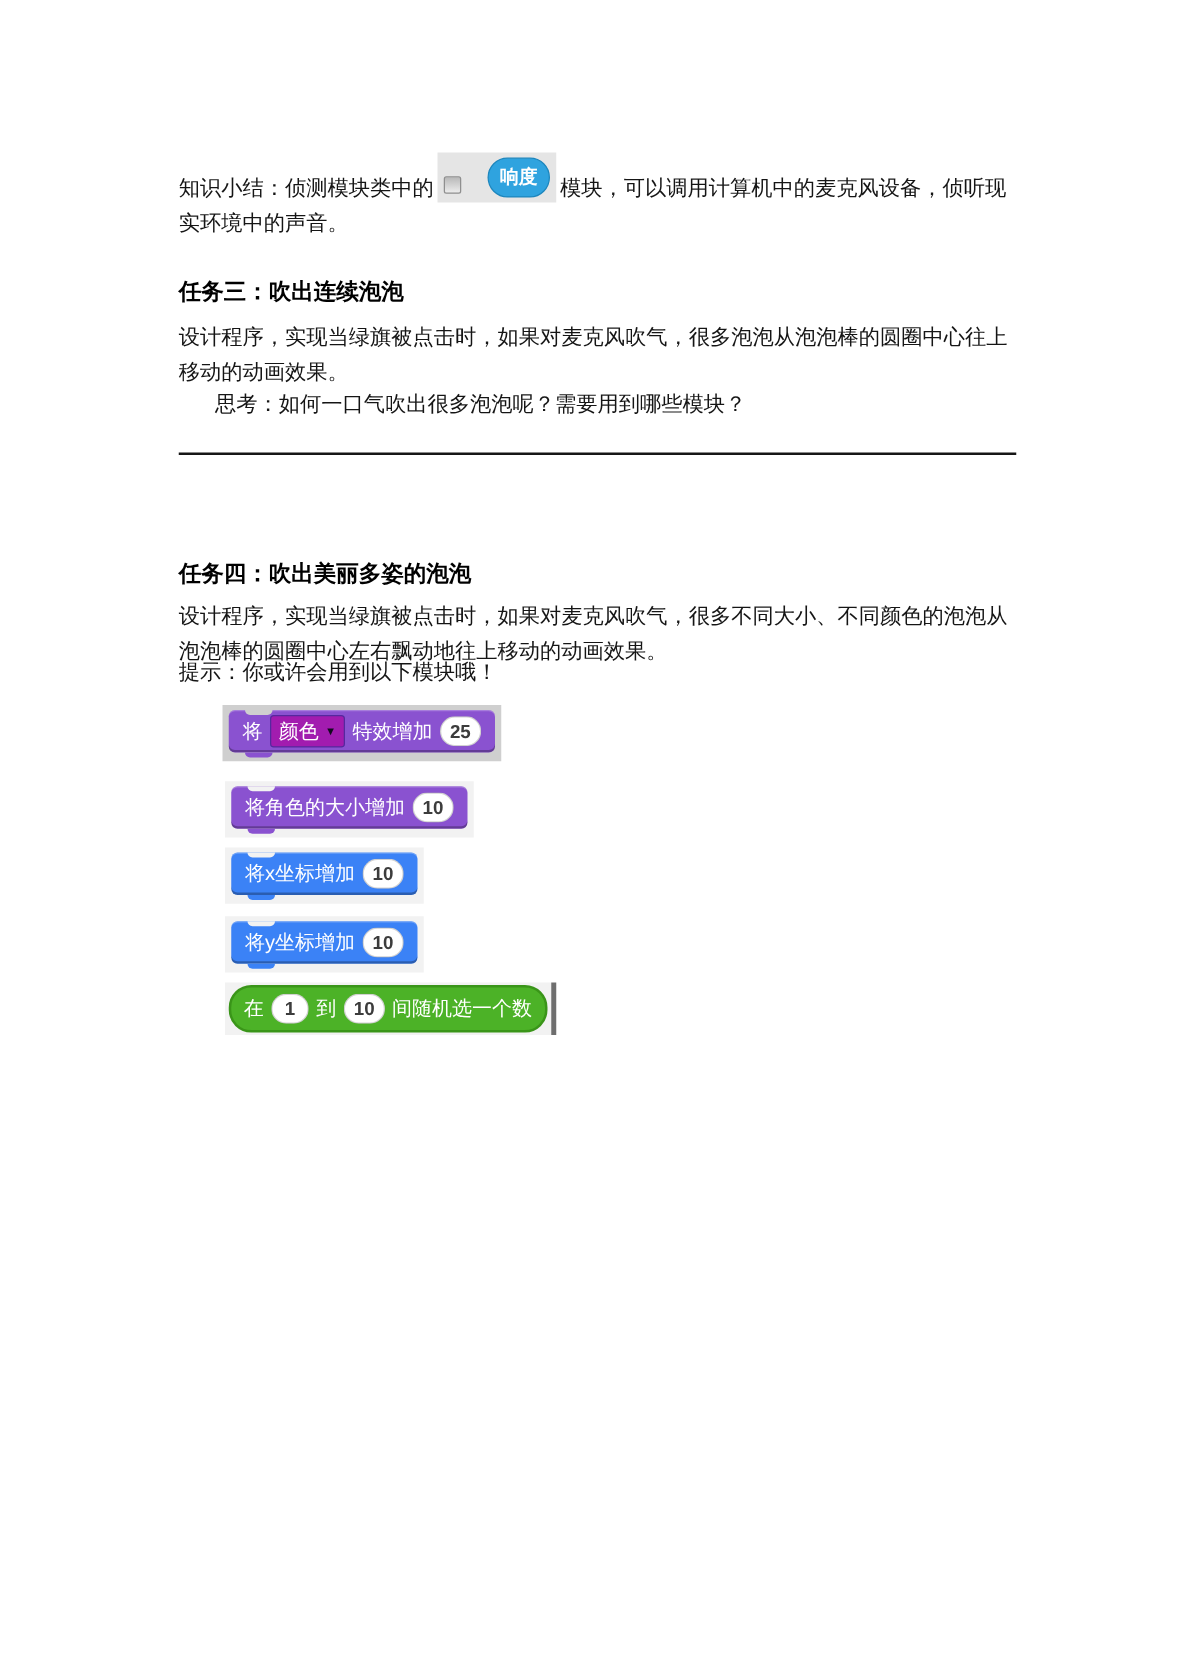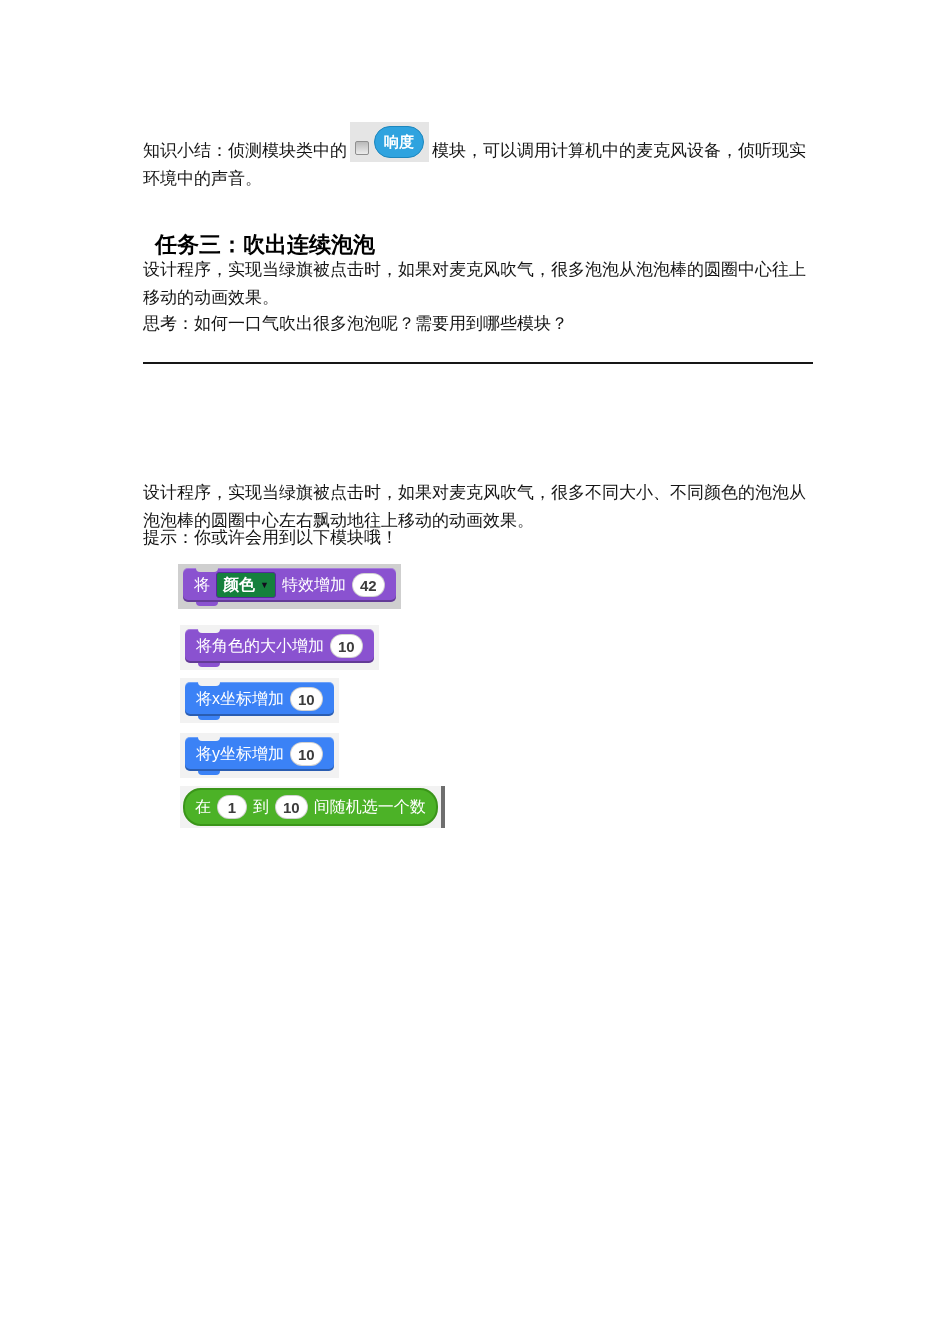--- a/index.html
+++ b/index.html
@@ -16,34 +16,34 @@
     position:absolute;
     left:143px; width:676px;
     font-size:17px; line-height:28px;
     color:#151515;
     margin:0;
   }
   .heading {
     position:absolute;
     left:143px; width:676px;
     font-family:"Liberation Sans","DejaVu Sans",sans-serif;
-    font-size:22px; font-weight:700; color:#000000;
-    line-height:24px; margin:12px;
+    font-size:18px; font-weight:700; color:#000000;
+    line-height:24px; margin:0;
   }
   .hr {
     position:absolute; left:143px; width:670px; height:2px;
     background:#161616;
   }
   
   .loudness-shot {
     display:inline-block; overflow:hidden;
     vertical-align:-6px; margin:0 3px;
     background:#e5e5e5; padding:4px 5px; height:32px;
   }
-  .loudness-inner { display:flex; align-items:center; gap:5px; height:32px; }
+  .loudness-inner { display:flex; align-items:center; gap:21px; height:32px; }
   .cb {
     width:12px; height:12px; align-self:flex-end; margin-bottom:3px;
     background:linear-gradient(#b9b9b9,#ececec);
     border:1px solid #8f8f8f; border-radius:2px;
   }
   .pill {
     height:30px; display:flex; align-items:center;
     background:#2fa3df; border:1px solid #1d86bd; border-radius:16px;
     padding:0 9px; color:#ffffff;
     font-family:"Liberation Sans","DejaVu Sans",sans-serif;
@@ -73,22 +73,22 @@
   .blue   { background:#3b82f6; }
   .oval {
     display:inline-flex; align-items:center; justify-content:center;
     min-width:14px; height:22px; padding:0 7px;
     background:#ffffff; border:1px solid rgba(0,0,0,.18); border-radius:12px;
     color:#3c3c3c; font-weight:700; font-size:15px;
   }
   .dropdown {
     display:inline-flex; align-items:center; gap:5px;
     height:24px; padding:0 6px;
-    background:#15803d; border:1px solid #56289e; border-radius:3px;
-    color:#ffffff; font-size:16px;font-weight:bold;
+    background:#a21caf; border:1px solid #56289e; border-radius:3px;
+    color:#ffffff; font-size:16px;
   }
   .tri { font-size:9px; color:#120b1e; line-height:1; }
   .reporter {
     position:relative; height:34px; border-radius:18px;
     display:flex; align-items:center; gap:6px; padding:0 10px;
     background:#4cb227; border:2px solid #3a9519;
     color:#ffffff; font-family:"Liberation Sans","DejaVu Sans",sans-serif;
     font-size:16px; white-space:nowrap;
   }
   .shot.cursor::after {  
@@ -101,37 +101,38 @@
 
 <div class="page">
 
   <p class="para" style="top:122px;"><span>知识小结：侦测模块类中的</span><span class="loudness-shot"><span class="loudness-inner">
           <span class="cb"></span>
           <span class="pill">响度</span>
         </span></span><span>模块，可以调用计算机中的麦克风设备，侦听现实环境中的声音。</span></p>
 
   <h2 class="heading" style="top:221px;">任务三：吹出连续泡泡</h2>
   <p class="para" style="top:256px;">设计程序，实现当绿旗被点击时，如果对麦克风吹气，很多泡泡从泡泡棒的圆圈中心往上移动的动画效果。</p>
-  <p class="para" style="top:310px;">思考：如何一口气吹出很多泡泡呢？需要用到哪些模块？</p>
+  <p class="para" style="top:310px;margin-left:29px;">思考：如何一口气吹出很多泡泡呢？需要用到哪些模块？</p>
 
   <div class="hr" style="top:362px;"></div>
 
 
+  <h2 class="heading" style="top:447px;">任务四：吹出美丽多姿的泡泡</h2>
   <p class="para" style="top:479px;">设计程序，实现当绿旗被点击时，如果对麦克风吹气，很多不同大小、不同颜色的泡泡从泡泡棒的圆圈中心左右飘动地往上移动的动画效果。</p>
   <p class="para" style="top:524px;">提示：你或许会用到以下模块哦！</p>
 
   <div class="shot gray" style="left:178px; top:564px;">
     <div class="sblock purple">
       <span>将</span>
       <span class="dropdown">
           <span>颜色</span>
           <span class="tri">▼</span>
         </span>
       <span>特效增加</span>
-      <span class="oval">42</span>
+      <span class="oval">25</span>
     </div>
   </div>
 
   <div class="shot light" style="left:180px; top:625px;">
     <div class="sblock purple">
       <span>将角色的大小增加</span>
       <span class="oval">10</span>
     </div>
   </div>
 

